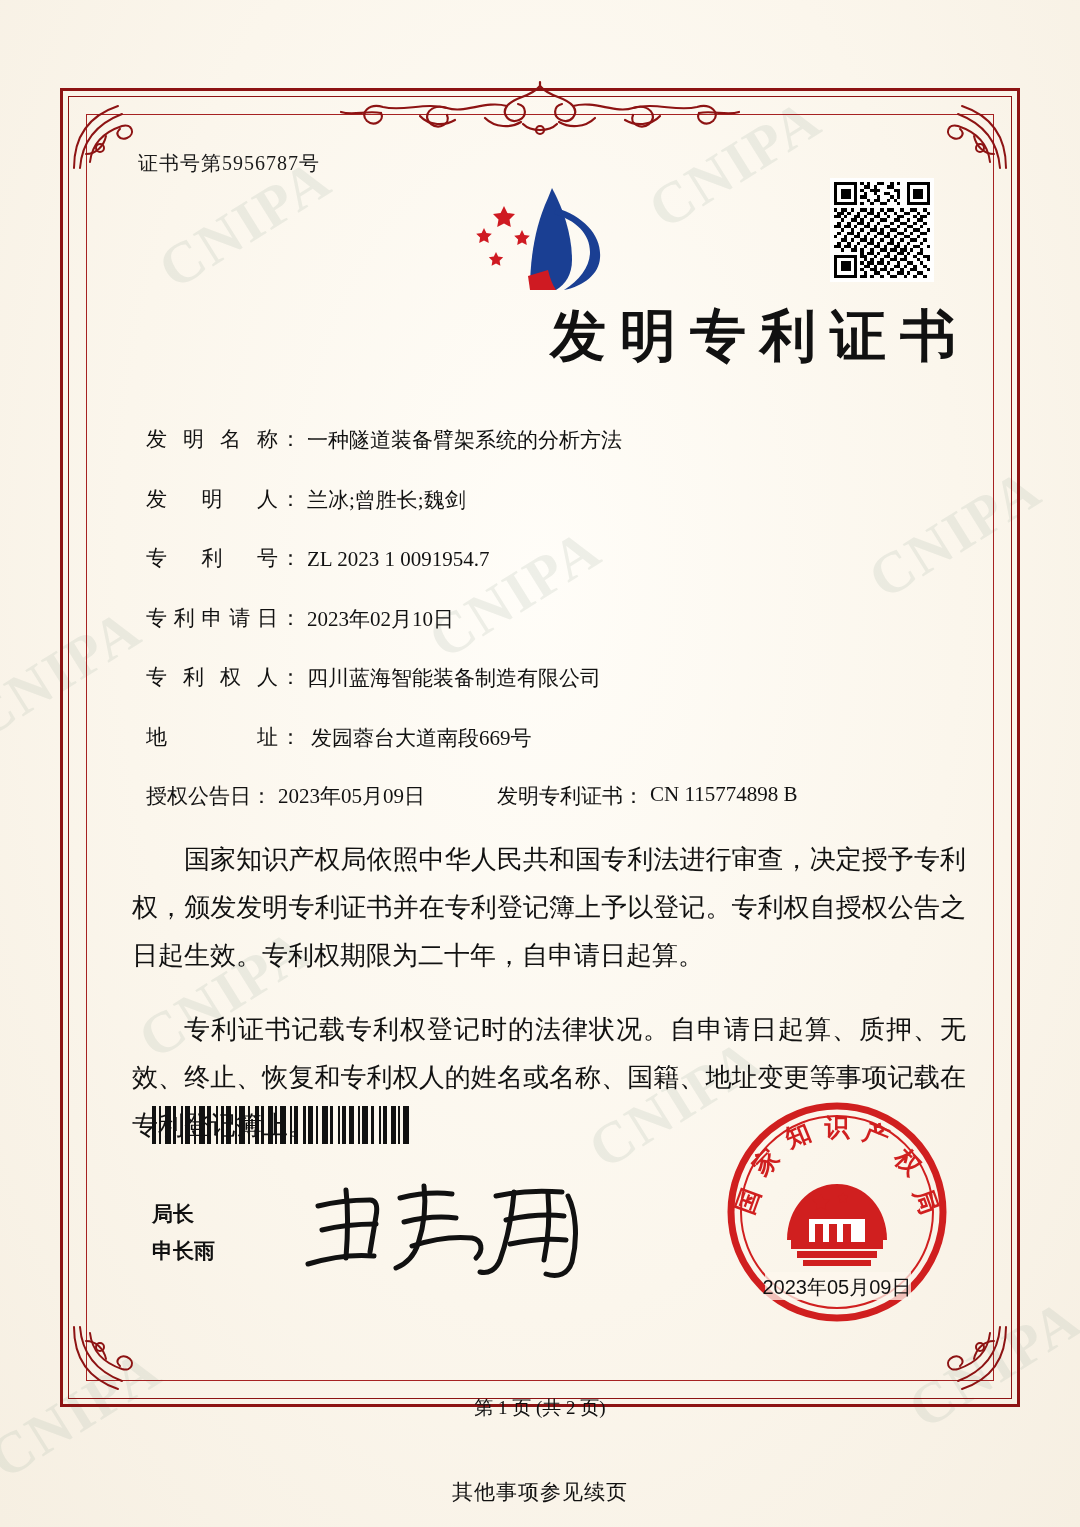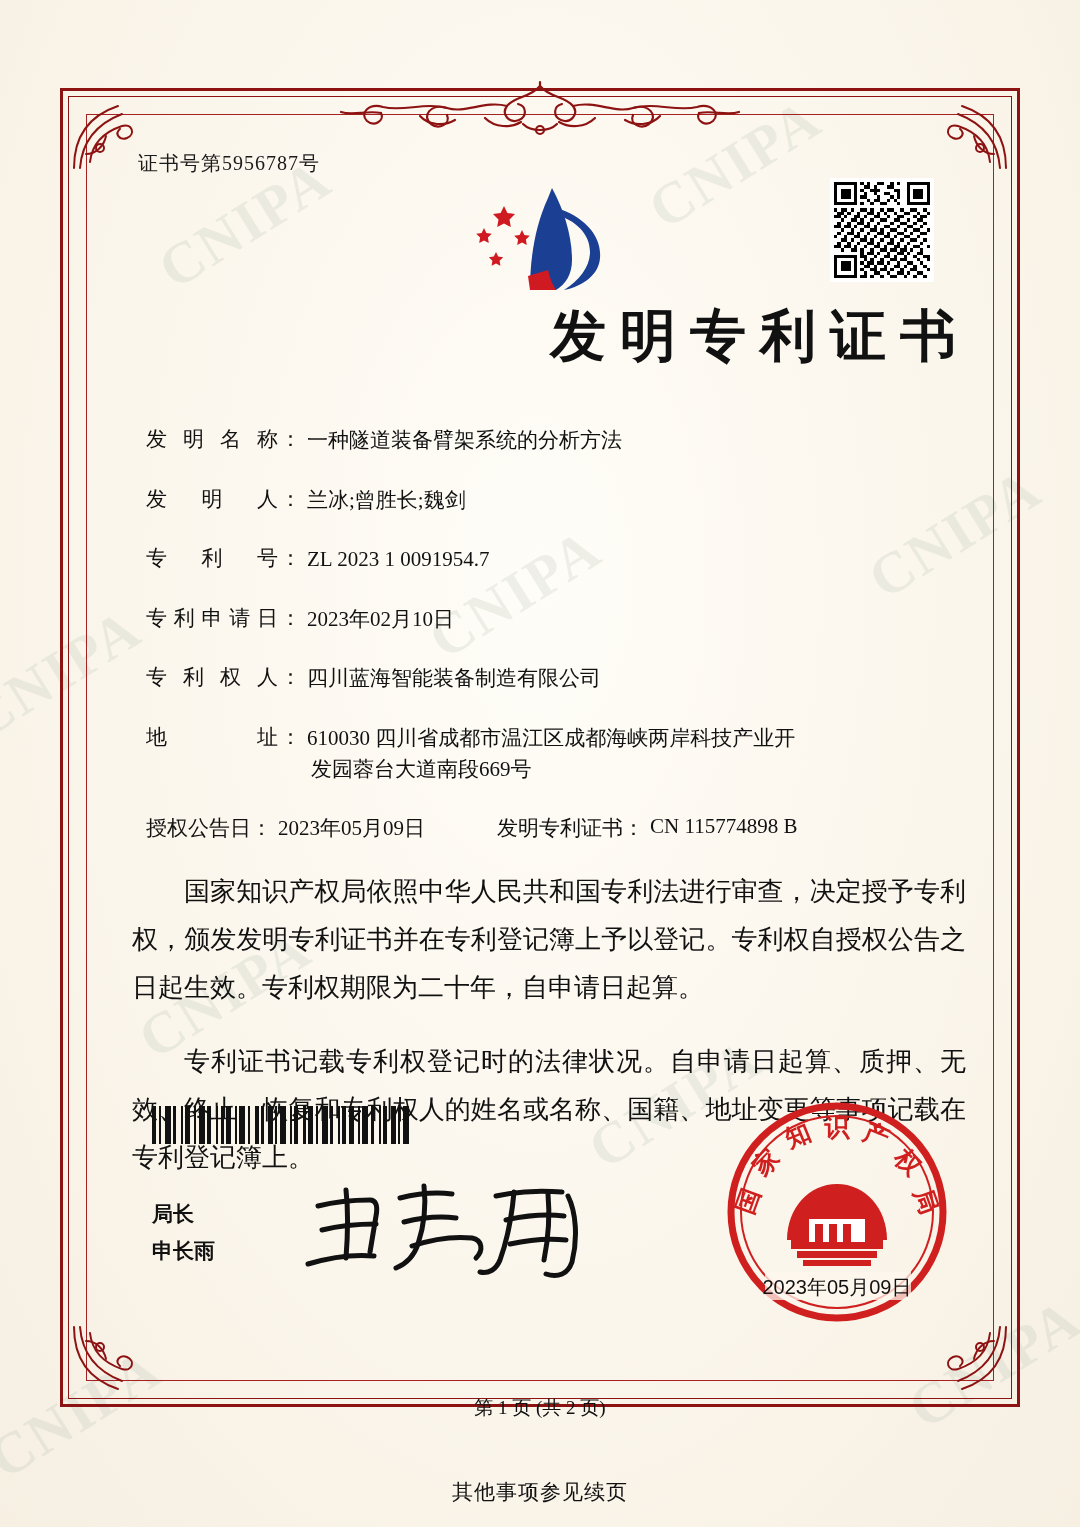--- a/index.html
+++ b/index.html
@@ -622,21 +622,20 @@
         <span class="field-value">四川蓝海智能装备制造有限公司</span>
       </div>
 
       <div class="field-row">
         <span class="field-label">
           <span>地</span>
             <span>址</span>
         </span>
         <span class="field-colon">：</span>
         <span class="field-value">
-          <span>610030 四川省成都市温江区成都海峡两岸科技产业开</span>
           <span class="l2">发园蓉台大道南段669号</span>
         </span>
       </div>
 
       <div class="row-two">
         <span class="cell">
           <span class="lbl">授权公告日：</span>
           <span class="val">2023年05月09日</span>
         </span>
         <span class="cell second">

